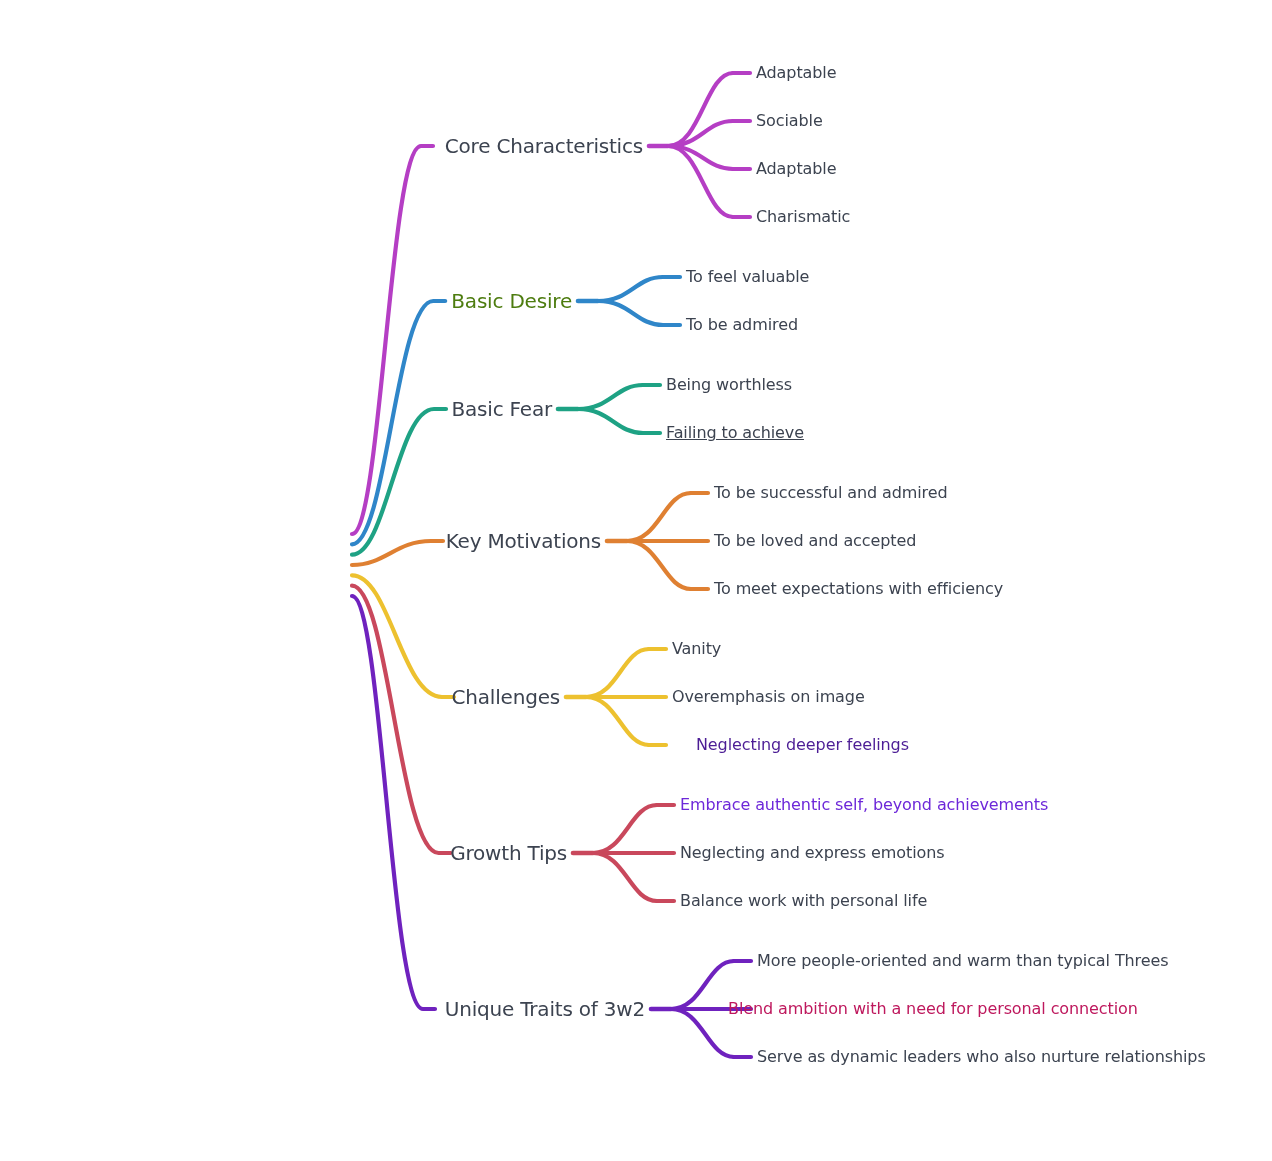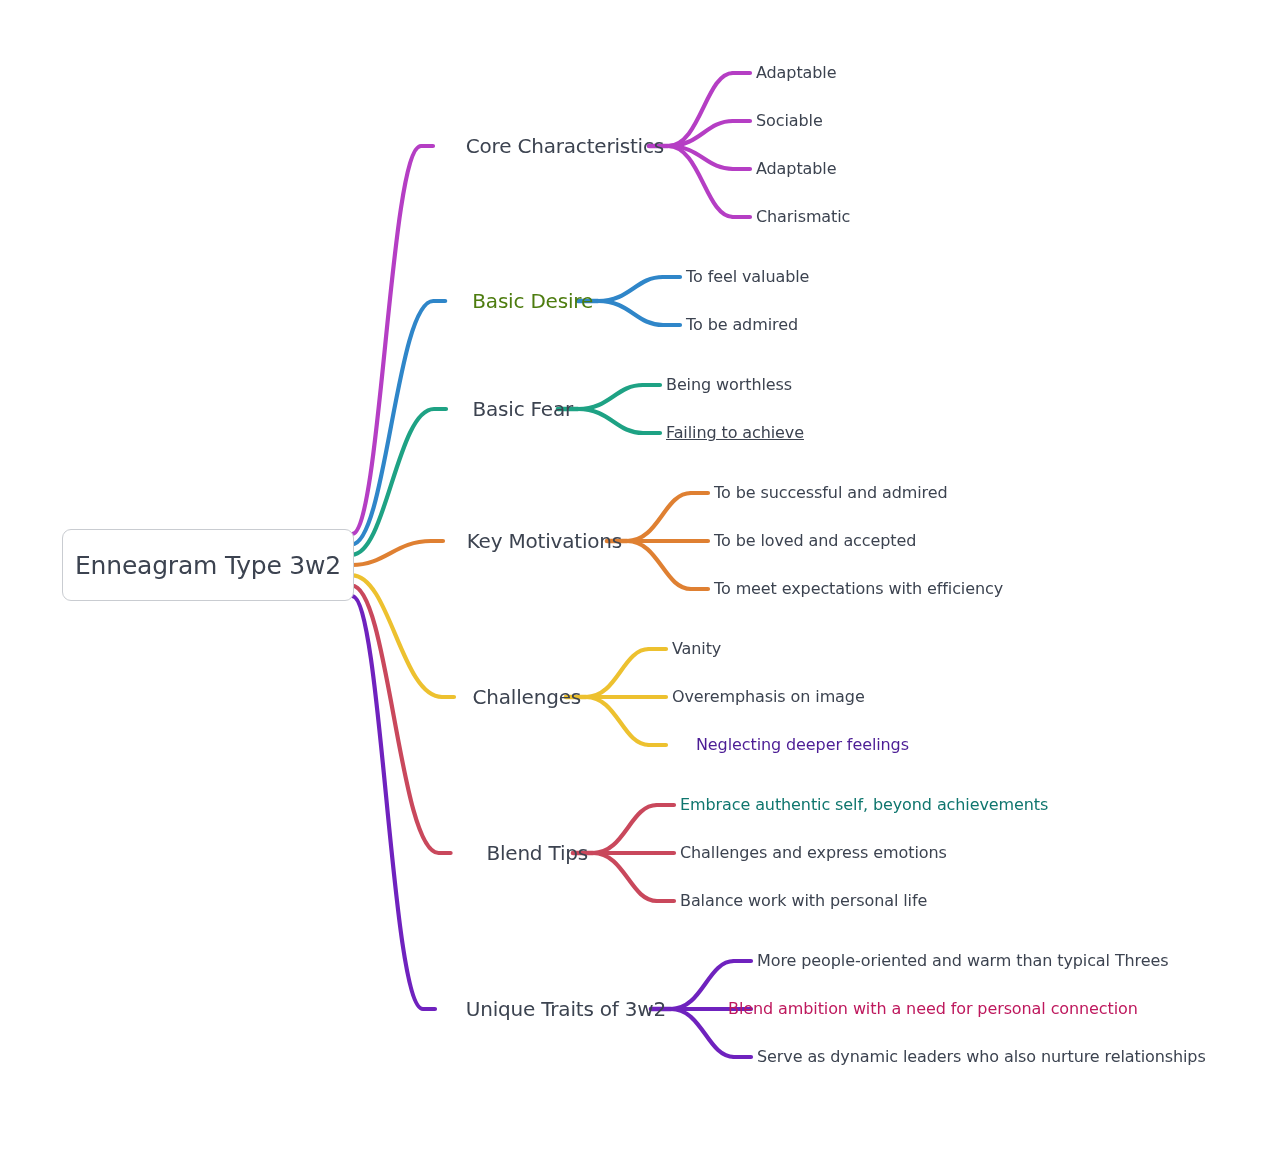--- a/index.html
+++ b/index.html
@@ -64,21 +64,20 @@
     transform: translateY(-50%);
   }
   .leaf-label {
     font-size: 16px;
     letter-spacing: -0.1px;
     transform: translateY(-50%);
   }
   .branch-label.align-right {
     text-align: left;
     transform: translate(-100%, -50%);
-    margin-left: 21px;
   }
 </style>
 </head>
 <body style="background: rgb(255, 255, 255);">
 
 <div id="mindmap-root">
 
   <svg class="mm-canvas" id="mm-svg" viewBox="0 0 1272 1161">
       <path d="M 352 534 C 380.98 534, 389.95 146, 421 146 L 433 146" stroke="#b53ec4" stroke-width="4.2" class="mm-edge"></path>
       <path d="M 649 146 L 668 146" stroke="#b53ec4" stroke-width="4.6" class="mm-edge"></path>
@@ -129,23 +128,20 @@
       <path d="M 352 596 C 381.82 596, 391.05 1009, 423 1009 L 435 1009" stroke="#6f22be" stroke-width="4.2" class="mm-edge"></path>
       <path d="M 651 1009 L 671 1009" stroke="#6f22be" stroke-width="4.6" class="mm-edge"></path>
       <path d="M 671 1009 C 702.5 1009, 707.54 961, 734 961" stroke="#6f22be" stroke-width="4.2" class="mm-edge"></path>
       <path d="M 734 961 L 751 961" stroke="#6f22be" stroke-width="4.2" class="mm-edge"></path>
       <path d="M 671 1009 L 734 1009" stroke="#6f22be" stroke-width="4.2" class="mm-edge"></path>
       <path d="M 734 1009 L 751 1009" stroke="#6f22be" stroke-width="4.2" class="mm-edge"></path>
       <path d="M 671 1009 C 702.5 1009, 707.54 1057, 734 1057" stroke="#6f22be" stroke-width="4.2" class="mm-edge"></path>
       <path d="M 734 1057 L 751 1057" stroke="#6f22be" stroke-width="4.2" class="mm-edge"></path>
     </svg>
 
-  <div class="root-node" id="root-node" style="left: 62px; top: 529px; width: 292px; height: 72px; border-color: rgb(201, 204, 209); background: rgb(255, 255, 255);">
-    <span class="root-label">Enneagram Type 3w2</span>
-  </div>
 
   <div id="labels-layer">
       <div class="node-text branch-label align-right" style="left: 643px; top: 146px; color: rgb(60, 67, 80);">Core Characteristics</div>
       <div class="node-text leaf-label" style="left: 756px; top: 73px; color: rgb(60, 67, 80);">Adaptable</div>
       <div class="node-text leaf-label" style="left: 756px; top: 121px; color: rgb(60, 67, 80);">Sociable</div>
       <div class="node-text leaf-label" style="left: 756px; top: 169px; color: rgb(60, 67, 80);">Adaptable</div>
       <div class="node-text leaf-label" style="left: 756px; top: 217px; color: rgb(60, 67, 80);">Charismatic</div>
       <div class="node-text branch-label align-right" style="left: 572px; top: 301px; color: #4d7c0f;">Basic Desire</div>
       <div class="node-text leaf-label" style="left: 686px; top: 277px; color: rgb(60, 67, 80);">To feel valuable</div>
       <div class="node-text leaf-label" style="left: 686px; top: 325px; color: rgb(60, 67, 80);">To be admired</div>
@@ -153,23 +149,23 @@
       <div class="node-text leaf-label" style="left: 666px; top: 385px; color: rgb(60, 67, 80);">Being worthless</div>
       <div class="node-text leaf-label" style="left: 666px; top: 433px; color: rgb(60, 67, 80); text-decoration: underline;">Failing to achieve</div>
       <div class="node-text branch-label align-right" style="left: 601px; top: 541px; color: rgb(60, 67, 80);">Key Motivations</div>
       <div class="node-text leaf-label" style="left: 714px; top: 493px; color: rgb(60, 67, 80);">To be successful and admired</div>
       <div class="node-text leaf-label" style="left: 714px; top: 541px; color: rgb(60, 67, 80);">To be loved and accepted</div>
       <div class="node-text leaf-label" style="left: 714px; top: 589px; color: rgb(60, 67, 80);">To meet expectations with efficiency</div>
       <div class="node-text branch-label align-right" style="left: 560px; top: 697px; color: rgb(60, 67, 80);">Challenges</div>
       <div class="node-text leaf-label" style="left: 672px; top: 649px; color: rgb(60, 67, 80);">Vanity</div>
       <div class="node-text leaf-label" style="left: 672px; top: 697px; color: rgb(60, 67, 80);">Overemphasis on image</div>
       <div class="node-text leaf-label" style="left: 696px; top: 745px; color: #4c1d95;">Neglecting deeper feelings</div>
-      <div class="node-text branch-label align-right" style="left: 567px; top: 853px; color: rgb(60, 67, 80);">Blend Tips</div>
-      <div class="node-text leaf-label" style="left: 680px; top: 805px; color: #0f766e;">Embrace authentic self, beyond achievements</div>
-      <div class="node-text leaf-label" style="left: 680px; top: 853px; color: rgb(60, 67, 80);">Challenges and express emotions</div>
+      <div class="node-text branch-label align-right" style="left: 567px; top: 853px; color: rgb(60, 67, 80);">Growth Tips</div>
+      <div class="node-text leaf-label" style="left: 680px; top: 805px; color: #6d28d9;">Embrace authentic self, beyond achievements</div>
+      <div class="node-text leaf-label" style="left: 680px; top: 853px; color: rgb(60, 67, 80);">Neglecting and express emotions</div>
       <div class="node-text leaf-label" style="left: 680px; top: 901px; color: rgb(60, 67, 80);">Balance work with personal life</div>
       <div class="node-text branch-label align-right" style="left: 645px; top: 1009px; color: rgb(60, 67, 80);">Unique Traits of 3w2</div>
       <div class="node-text leaf-label" style="left: 757px; top: 961px; color: rgb(60, 67, 80);">More people-oriented and warm than typical Threes</div>
       <div class="node-text leaf-label" style="left: 728px; top: 1009px; color: #be185d;">Blend ambition with a need for personal connection</div>
       <div class="node-text leaf-label" style="left: 757px; top: 1057px; color: rgb(60, 67, 80);">Serve as dynamic leaders who also nurture relationships</div>
     </div>
 
 </div>
 
 </body></html>

